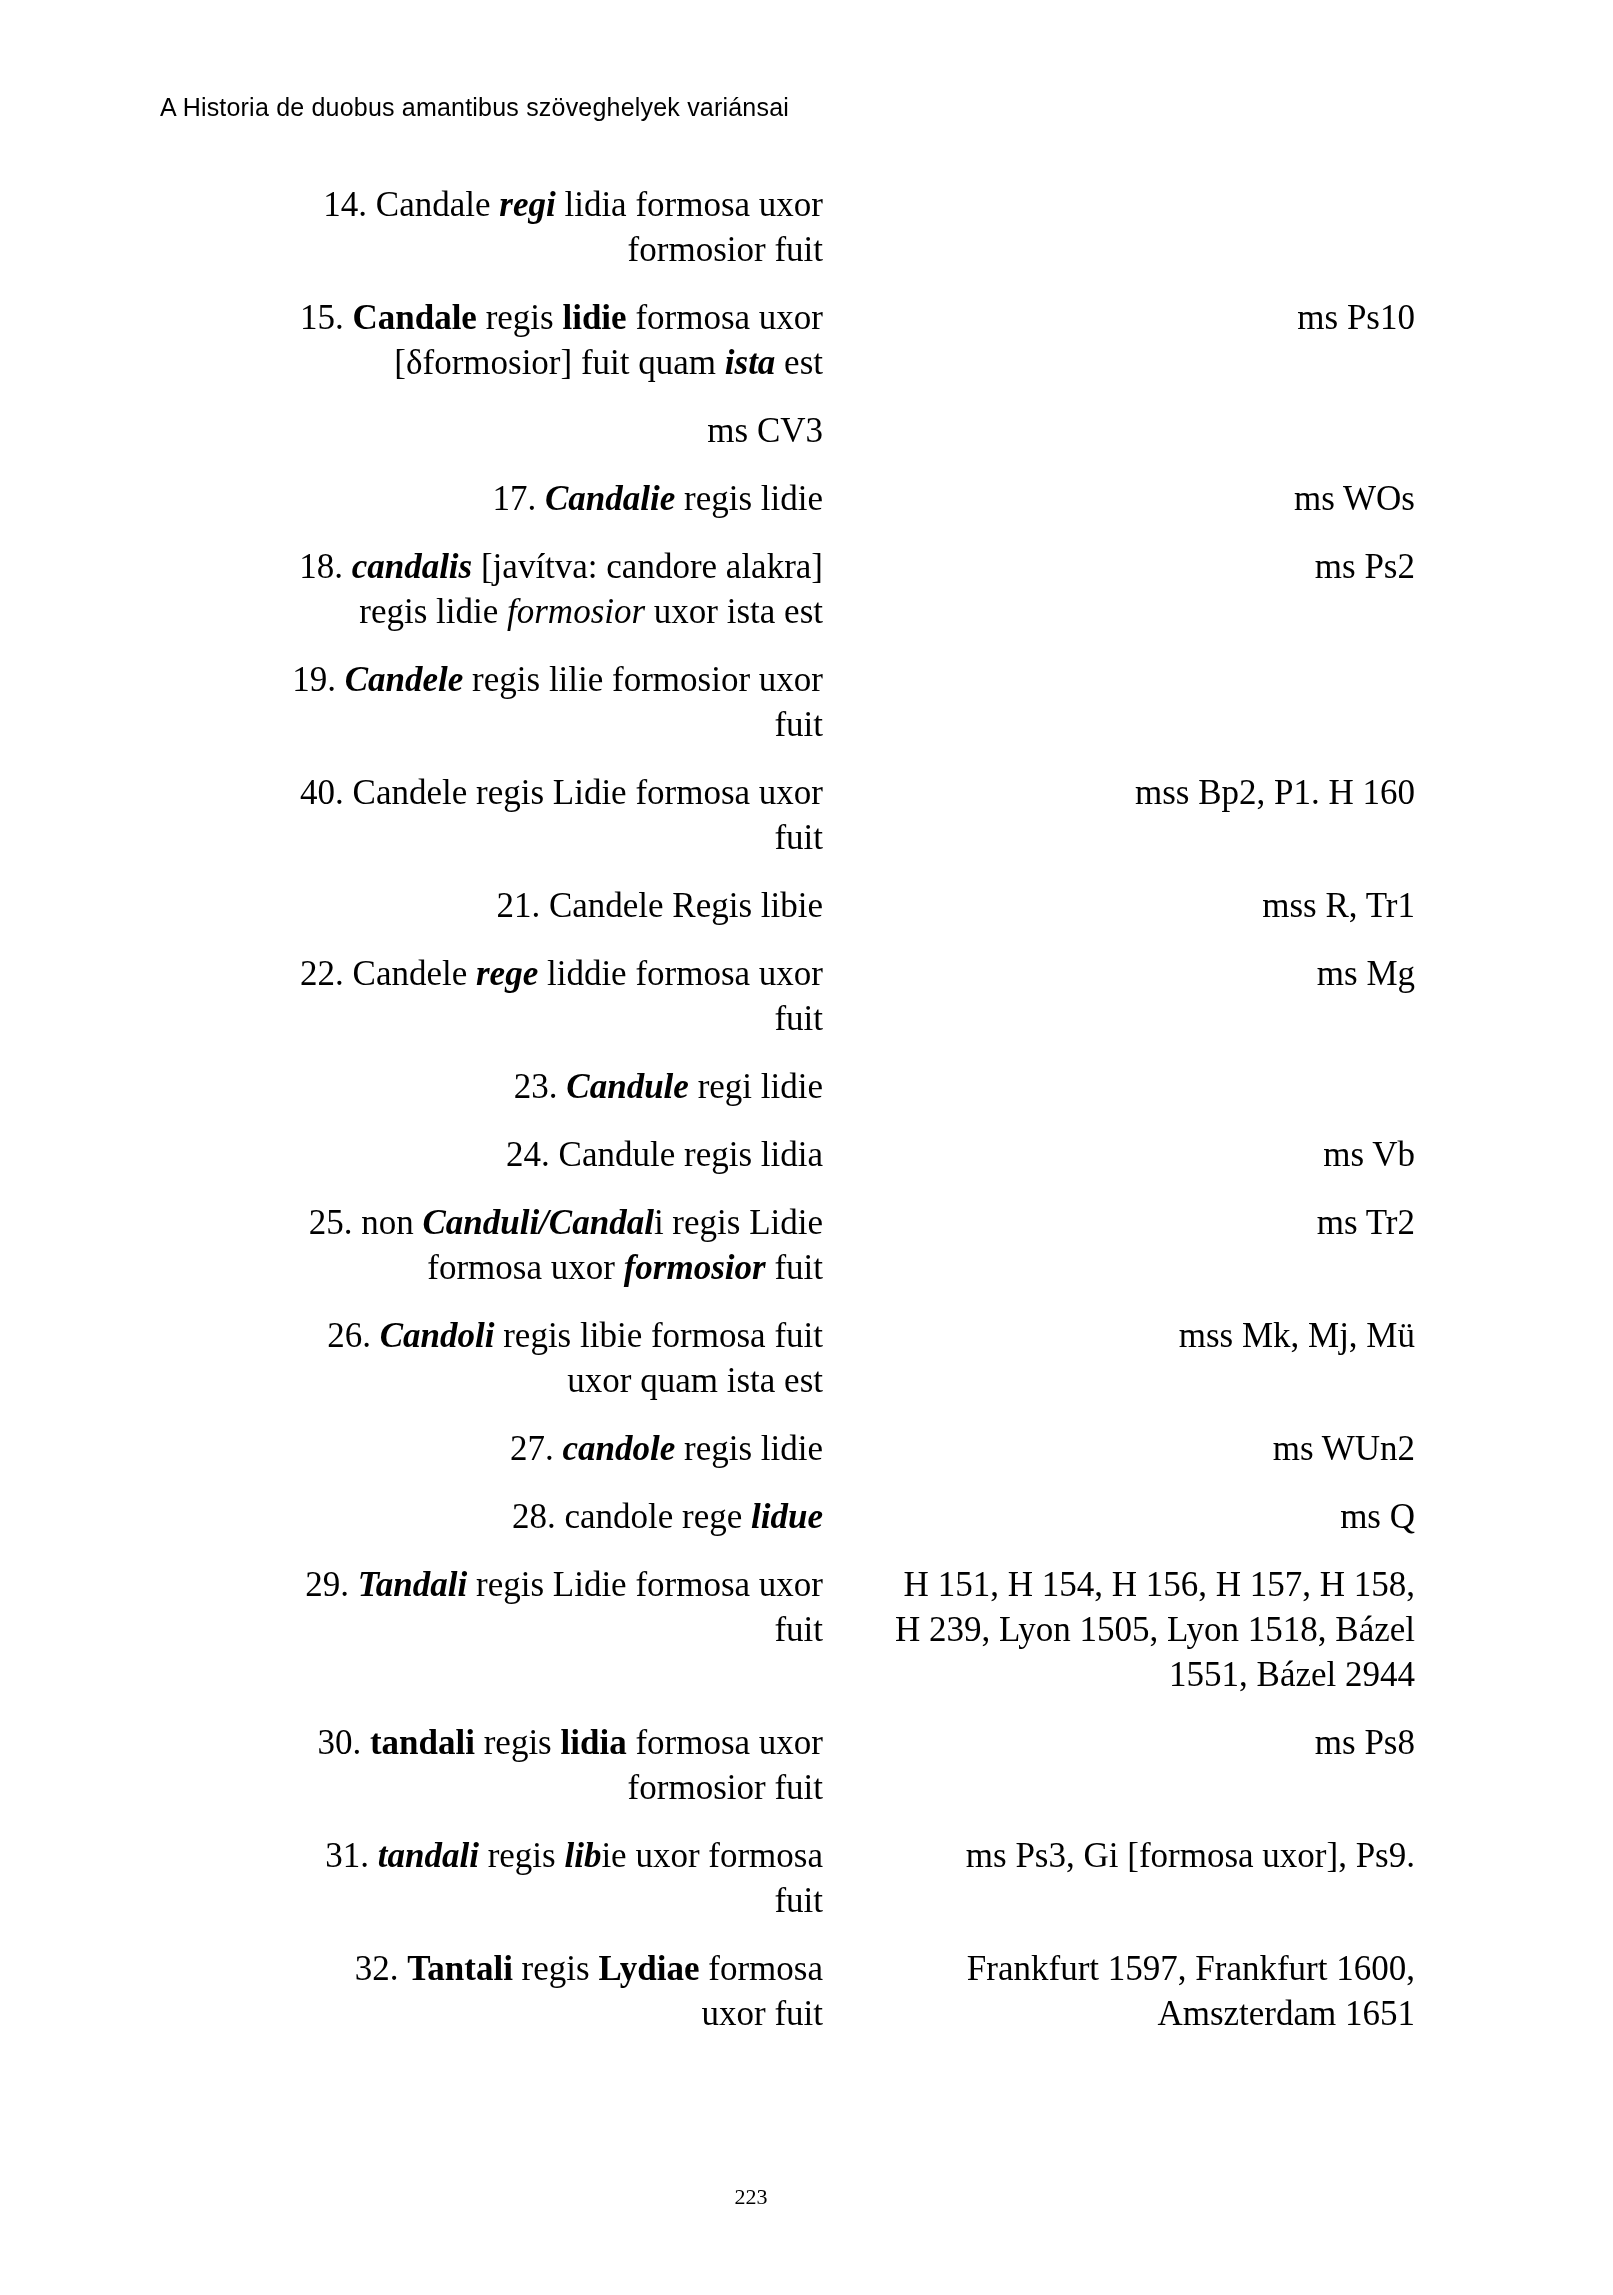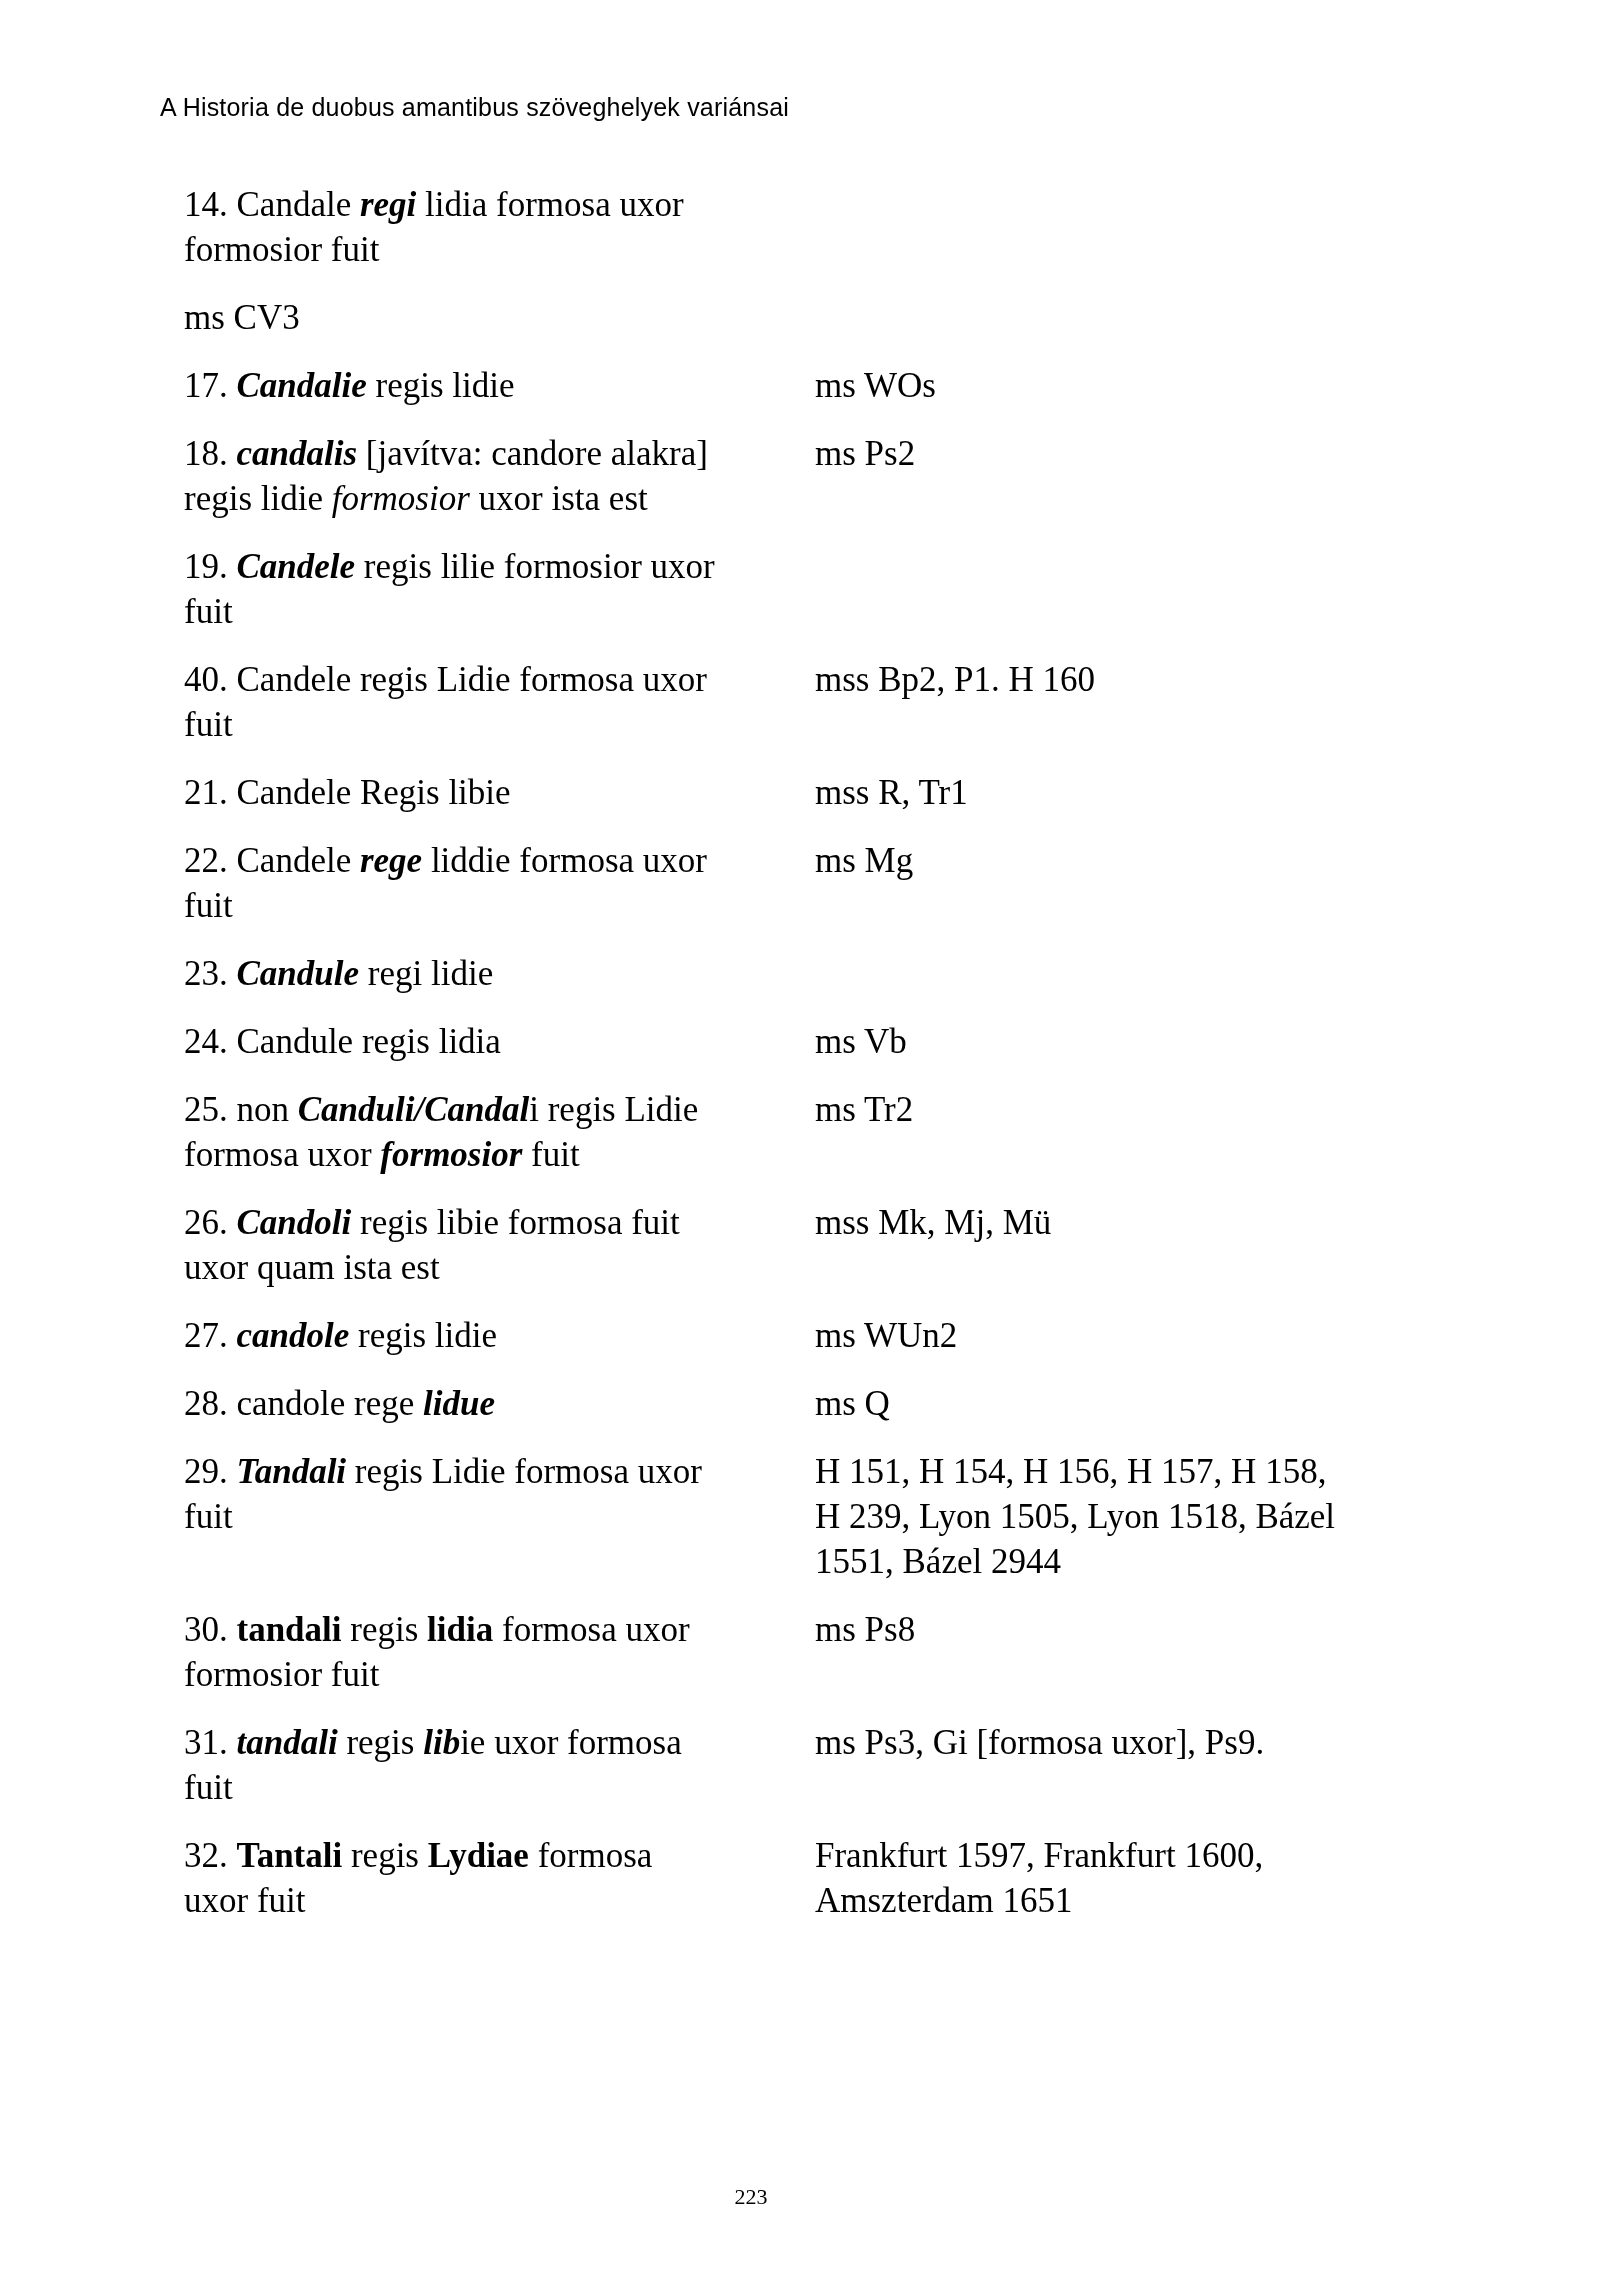--- a/index.html
+++ b/index.html
@@ -18,23 +18,24 @@
     position: absolute;
     left: 160px;
     top: 93px;
     font-family: Liberation Sans, sans-serif;
     font-size: 25px;
     letter-spacing: 0.2px;
     white-space: nowrap;
   }
   .variant-list {
     position: absolute;
-    left: 184px;
+    left: 192px;
     top: 182px;
     width: 1223px;
+    text-align: right;
   }
   .entry {
     display: grid;
     grid-template-columns: 631px 1fr;
     margin-bottom: 23px;
     font-size: 35px;
     line-height: 45px;
   }
   .variant, .witness { display: block; }
   .line { white-space: nowrap; }
@@ -58,20 +59,29 @@
 <div class="running-head">A Historia de duobus amantibus szöveghelyek variánsai</div>
 
 <main class="variant-list">
   <div class="entry">
     <div class="variant">
         <div class="line"><span class="seg-r">14. Candale </span><span class="seg-bi">regi</span><span class="seg-r"> lidia formosa uxor</span></div>
         <div class="line"><span class="seg-r">formosior fuit</span></div>
       </div>
   </div>
 
+  <div class="entry">
+    <div class="variant">
+        <div class="line"><span class="seg-r">15. </span><span class="seg-b">Candale</span><span class="seg-r"> regis </span><span class="seg-b">lidie</span><span class="seg-r"> formosa uxor</span></div>
+        <div class="line"><span class="seg-r">[δformosior] fuit quam </span><span class="seg-bi">ista</span><span class="seg-r"> est</span></div>
+      </div>
+    <div class="witness">
+        <div class="line seg-r">ms Ps10</div>
+      </div>
+  </div>
 
   <div class="entry">
     <div class="witness">
         <div class="line seg-r">ms CV3</div>
       </div>
   </div>
 
   <div class="entry">
     <div class="variant">
         <div class="line"><span class="seg-r">17. </span><span class="seg-bi">Candalie</span><span class="seg-r"> regis lidie</span></div>

